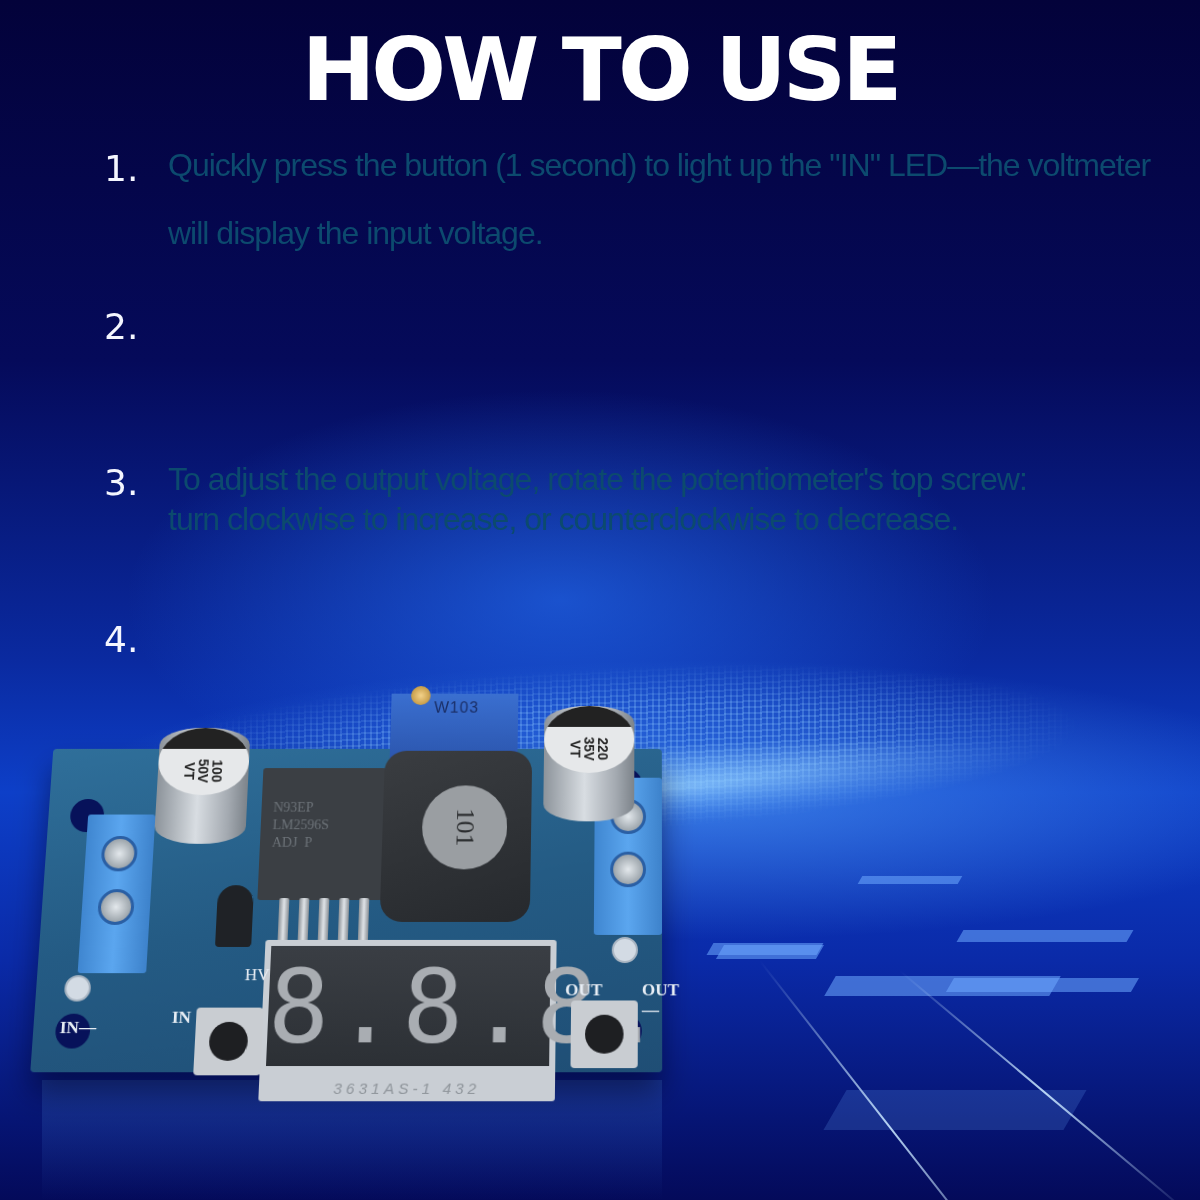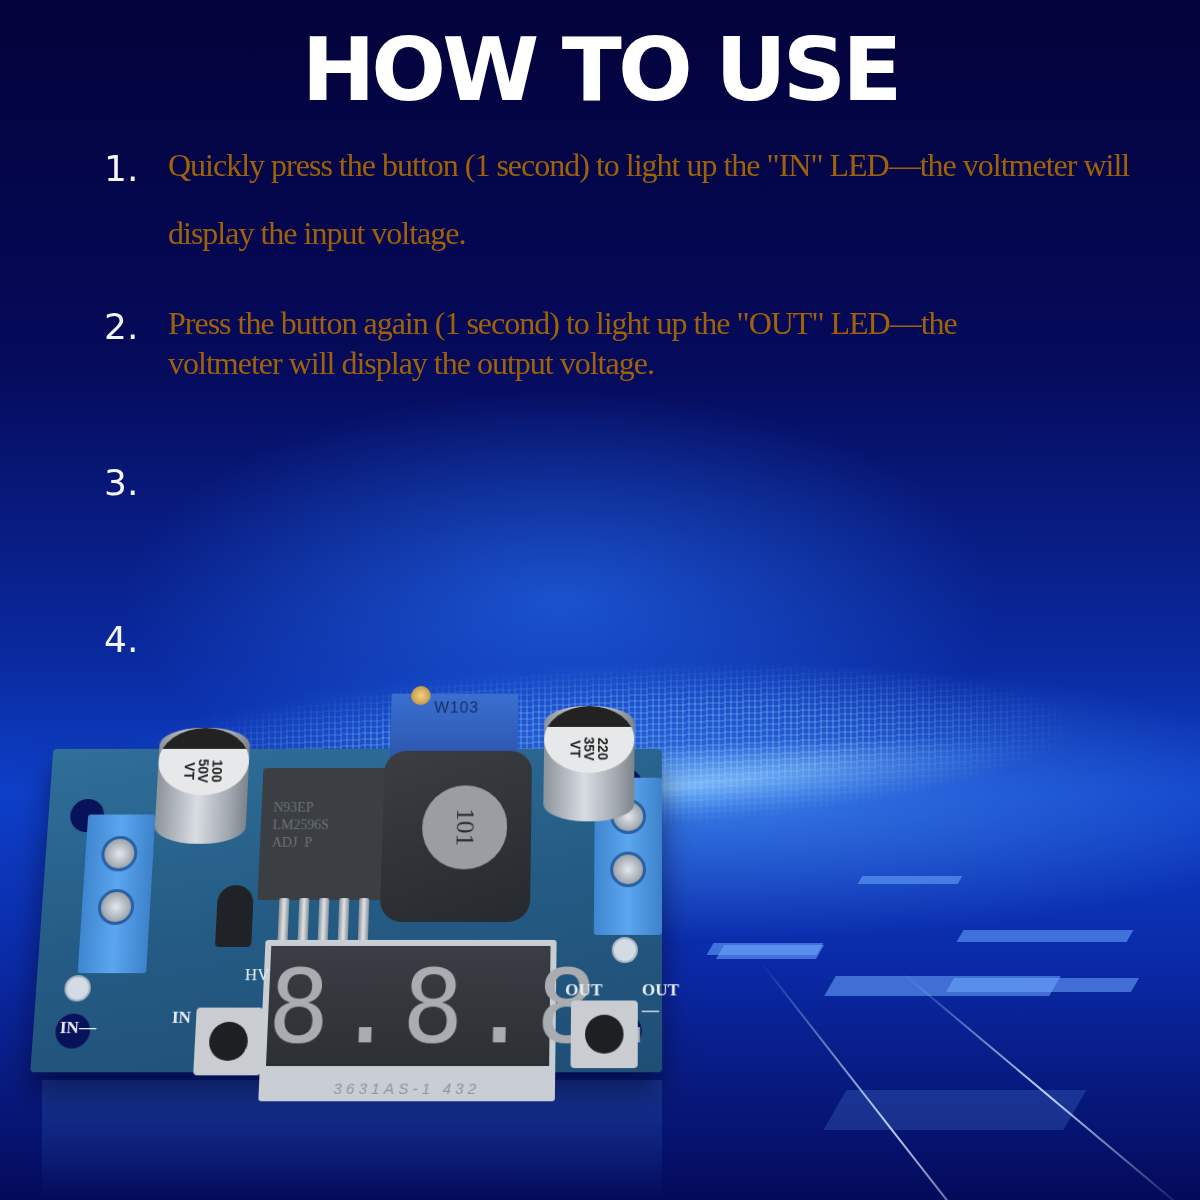--- a/index.html
+++ b/index.html
@@ -35,22 +35,22 @@
     color: #ffffff;
   }
 
   
   .step { position: absolute; left: 104px; right: 40px; display: flex; }
   .step-num {
     width: 64px; flex: 0 0 64px; font-size: 36px; line-height: 40px; color: #f4f6ff;
     font-family: "DejaVu Sans", sans-serif; padding-top: 4px;
   }
   .step-text {
-    font-family: Liberation Serif, serif; font-size: 32px; line-height: 40px;
-    color: #a16207; letter-spacing: -1px;
+    font-family: Liberation Sans, sans-serif; font-size: 32px; line-height: 40px;
+    color: #0c4a6e; letter-spacing: -1px;
   }
   .step-1 .step-text { line-height: 68px; margin-top: -14px; }
   #step1 { top: 145px; }
   #step2 { top: 303px; }
   #step3 { top: 459px; }
   #step4 { top: 616px; }
 
   
   .board {
     position: absolute; left: 42px; top: 745px; width: 620px; height: 325px;
@@ -146,25 +146,25 @@
 
 <h1 class="title">HOW TO USE</h1>
 
 <div class="step step-1" id="step1">
   <div class="step-num">1.</div>
   <div class="step-text">Quickly press the button (1 second) to light up the "IN" LED—the voltmeter will display the input voltage.</div>
 </div>
 
 <div class="step" id="step2">
   <div class="step-num">2.</div>
-  <div class="step-text" style="max-width:850px;">Press the button again (1 second) to light up the "OUT" LED—the voltmeter will display the output voltage.</div>
 </div>
 
 <div class="step" id="step3">
   <div class="step-num">3.</div>
+  <div class="step-text" style="max-width:900px;">To adjust the output voltage, rotate the potentiometer's top screw: turn clockwise to increase, or counterclockwise to decrease.</div>
 </div>
 
 <div class="step" id="step4">
   <div class="step-num">4.</div>
 </div>
 
 <div class="reflection"></div>
 
 <div class="board">
   <div class="hole" style="left:22px; top:52px;"></div>

